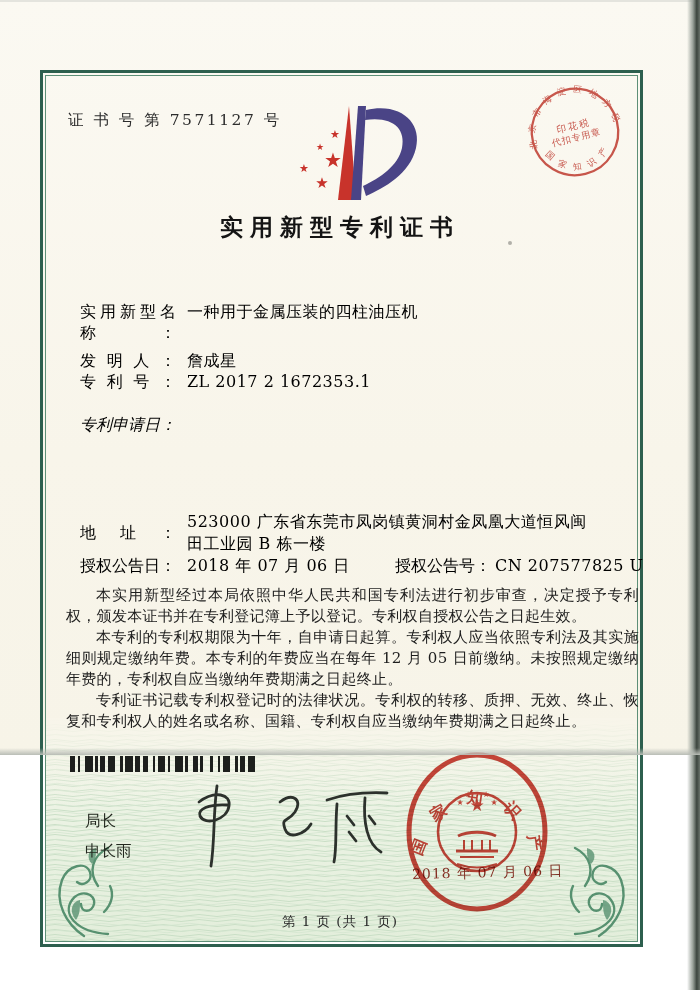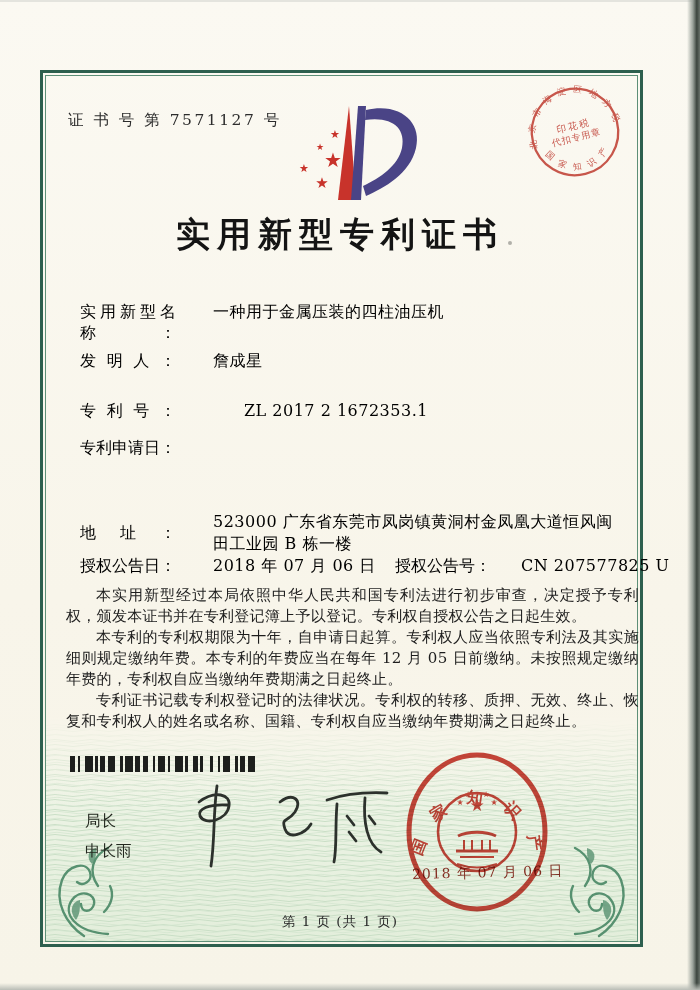--- a/index.html
+++ b/index.html
@@ -1,35 +1,35 @@
 <!DOCTYPE html>
 <html><head>
 <meta charset="utf-8">
 <style>
   html,body{margin:0;padding:0;}
   body{width:700px;height:990px;background:#ffffff;font-family:"DejaVu Serif","Liberation Serif",serif;overflow:hidden;}
-  .page{position:relative;width:700px;height:990px;background:linear-gradient(180deg,#fbf9f2 0%,#f8f5ea 60%,#f7f4e8 100%);}
+  .page{position:relative;width:700px;height:755px;background:linear-gradient(180deg,#fbf9f2 0%,#f8f5ea 60%,#f7f4e8 100%);}
   
   .scan-right{position:absolute;top:0;right:0;width:13px;height:990px;background:linear-gradient(90deg,rgba(233,233,228,0) 0%,#9aa29a 45%,#3c453e 75%,#6a736b 100%);}
   .scan-bottom{position:absolute;left:0;bottom:0;width:700px;height:7px;background:linear-gradient(180deg,rgba(245,245,240,0),#b9bdb6);}
   .scan-top{position:absolute;left:0;top:0;width:700px;height:2px;background:#e4e4de;}
   
   .frame{position:absolute;left:40px;top:70px;width:597px;height:871px;border:3px solid #2d5f4e;}
   .frame-inner{position:absolute;left:2px;top:2px;right:2px;bottom:2px;border:1px solid #5d8f77;}
   
   .wavezone{position:absolute;left:46px;top:718px;width:591px;height:223px;overflow:hidden;}
   .wavefade{position:absolute;left:0;top:0;width:100%;height:90px;background:linear-gradient(180deg,#f8f5ea 0%,rgba(248,245,234,0) 100%);}
   .cert-no{position:absolute;left:68px;top:110px;font-size:15.5px;letter-spacing:2.5px;color:#2c2c2c;}
   .logo{position:absolute;left:283px;top:100px;width:170px;height:116px;}
   .tax-stamp{position:absolute;left:527px;top:84px;width:96px;height:96px;transform:rotate(-14deg);opacity:.85;mix-blend-mode:multiply;}
-  .title{position:absolute;left:0;top:212px;width:680px;text-align:center;font-size:34px;font-weight:700;letter-spacing:7px;color:#141414;}
+  .title{position:absolute;left:0;top:212px;width:680px;text-align:center;font-size:23px;font-weight:700;letter-spacing:7px;color:#141414;}
   .speck{position:absolute;left:508px;top:241px;width:4px;height:4px;border-radius:50%;background:#8b8b84;opacity:.65;}
   .frow{position:absolute;display:flex;}
   .flabel{width:96px;text-align:justify;text-align-last:justify;flex:none;margin-right:11px;}
-  .fvalue{letter-spacing:.5px;margin-left:26px;}
+  .fvalue{letter-spacing:.5px;}
   .paras{position:absolute;left:66px;top:585px;width:573px;font-size:15px;line-height:21px;color:#1d1d1d;text-align:justify;}
   .paras p{margin:0;text-indent:2em;letter-spacing:.3px;}
   .barcode{position:absolute;left:70px;top:756px;width:186px;height:16px;font-size:0;white-space:nowrap;}
   .barcode span{display:inline-block;height:16px;vertical-align:top;}
   .director{position:absolute;left:85px;top:806px;font-family:Liberation Serif, serif;font-size:15.5px;color:#23281f;line-height:30px;}
   .signature{position:absolute;left:185px;top:772px;width:215px;height:100px;}
   .seal{position:absolute;left:402px;top:750px;width:150px;height:166px;mix-blend-mode:multiply;opacity:.92;}
   .seal-date{position:absolute;left:412px;top:864px;width:160px;font-size:14px;letter-spacing:1px;color:#953228;transform:rotate(-1.5deg);mix-blend-mode:multiply;}
   .footer{position:absolute;left:0;top:913px;width:680px;text-align:center;font-size:13.5px;color:#2a2a2a;letter-spacing:1px;}
   .flourish{position:absolute;width:72px;height:96px;}
@@ -119,25 +119,25 @@
   <div class="speck"></div>
 
   <div class="frow" style="left:80px;top:302px;">
     <span class="flabel">实用新型名称：</span>
     <span class="fvalue">一种用于金属压装的四柱油压机</span>
   </div>
   <div class="frow" style="left:80px;top:351px;">
     <span class="flabel">发明人：</span>
     <span class="fvalue">詹成星</span>
   </div>
-  <div class="frow" style="left:80px;top:401px;gap:31px;">
+  <div class="frow" style="left:80px;top:372px;">
     <span class="flabel">专利号：</span>
     <span class="fvalue">ZL 2017 2 1672353.1</span>
   </div>
-  <div class="frow" style="left:80px;top:438px;">
+  <div class="frow" style="left:80px;top:415px;font-style:italic;">
     <span class="flabel">专利申请日：</span>
   </div>
   <div class="frow" style="left:80px;top:511px;align-items:center;">
     <span class="flabel">地址：</span>
     <span class="fvalue" style="width:412px;line-height:22px;">523000 广东省东莞市凤岗镇黄洞村金凤凰大道恒风闽田工业园 B 栋一楼</span>
   </div>
   <div class="frow" style="left:80px;top:556px;">
     <span class="flabel">授权公告日：</span>
     <span class="fvalue">2018 年 07 月 06 日</span>
   </div>

